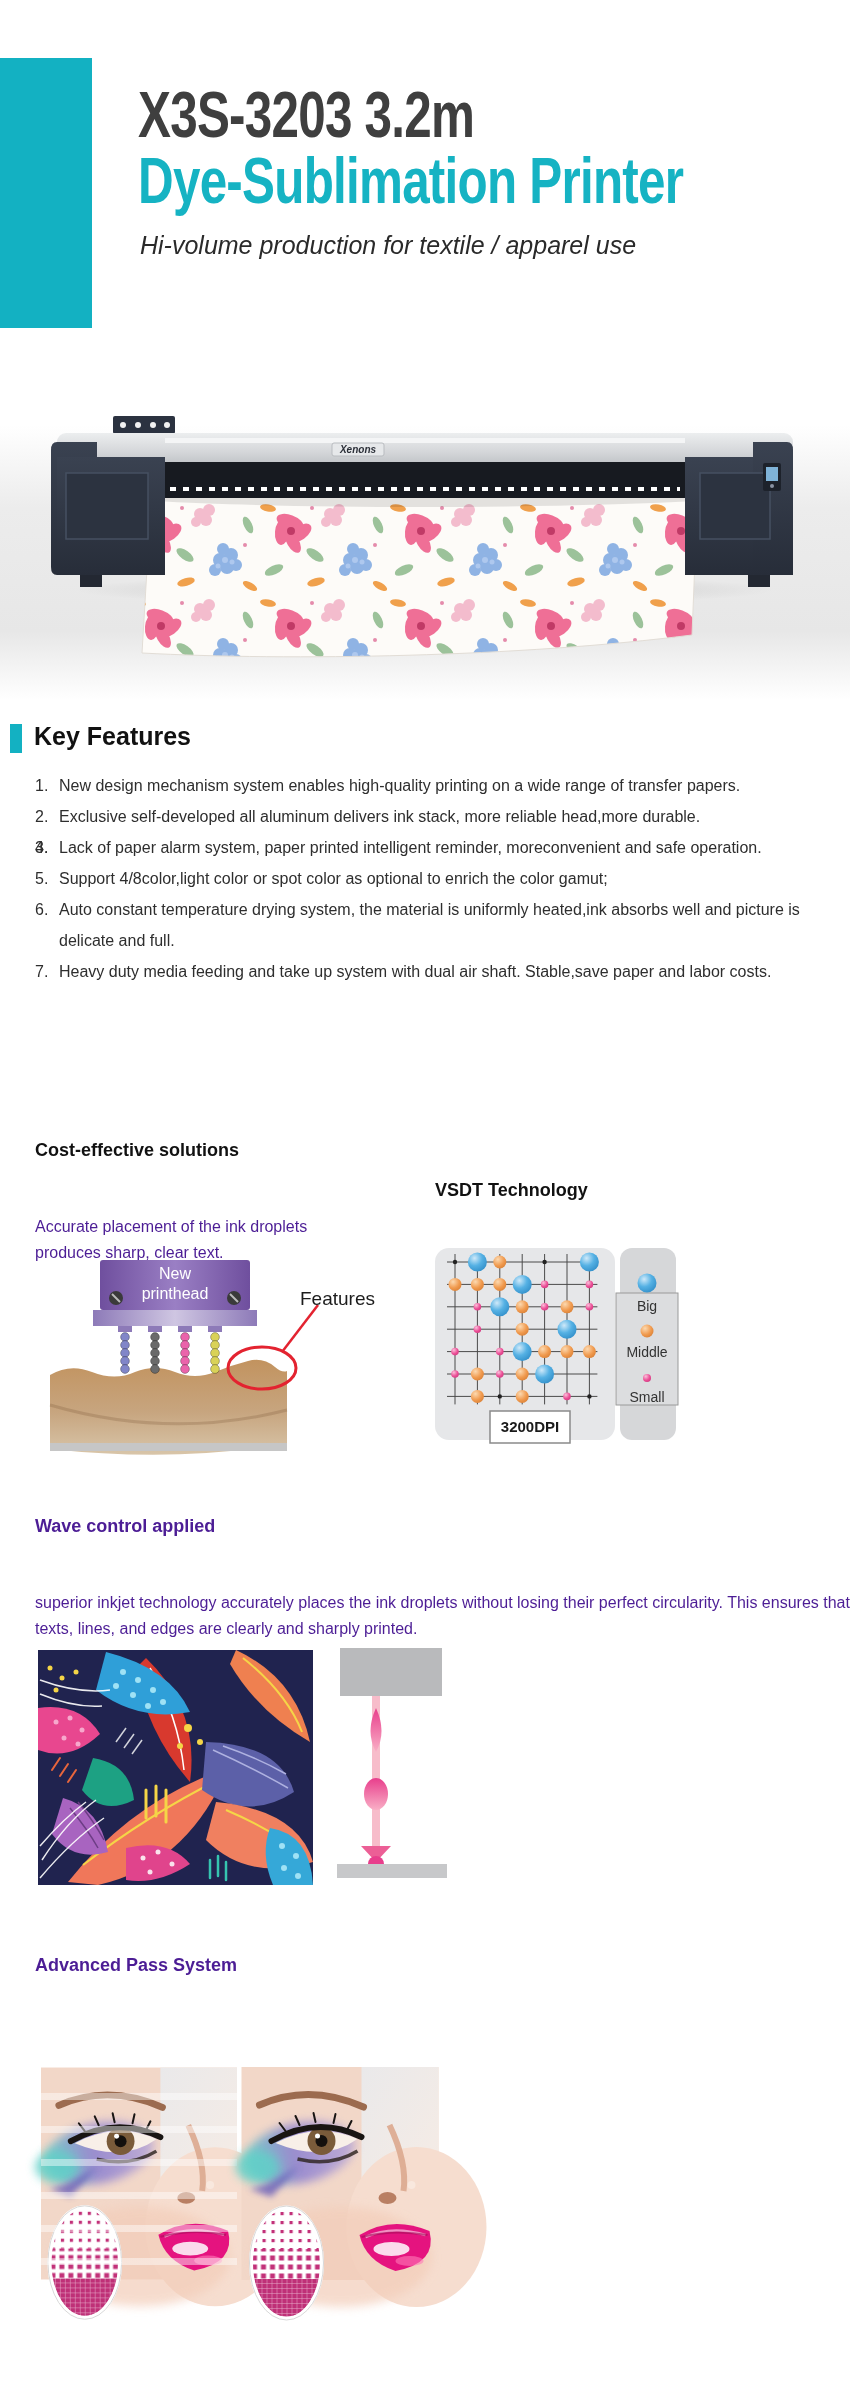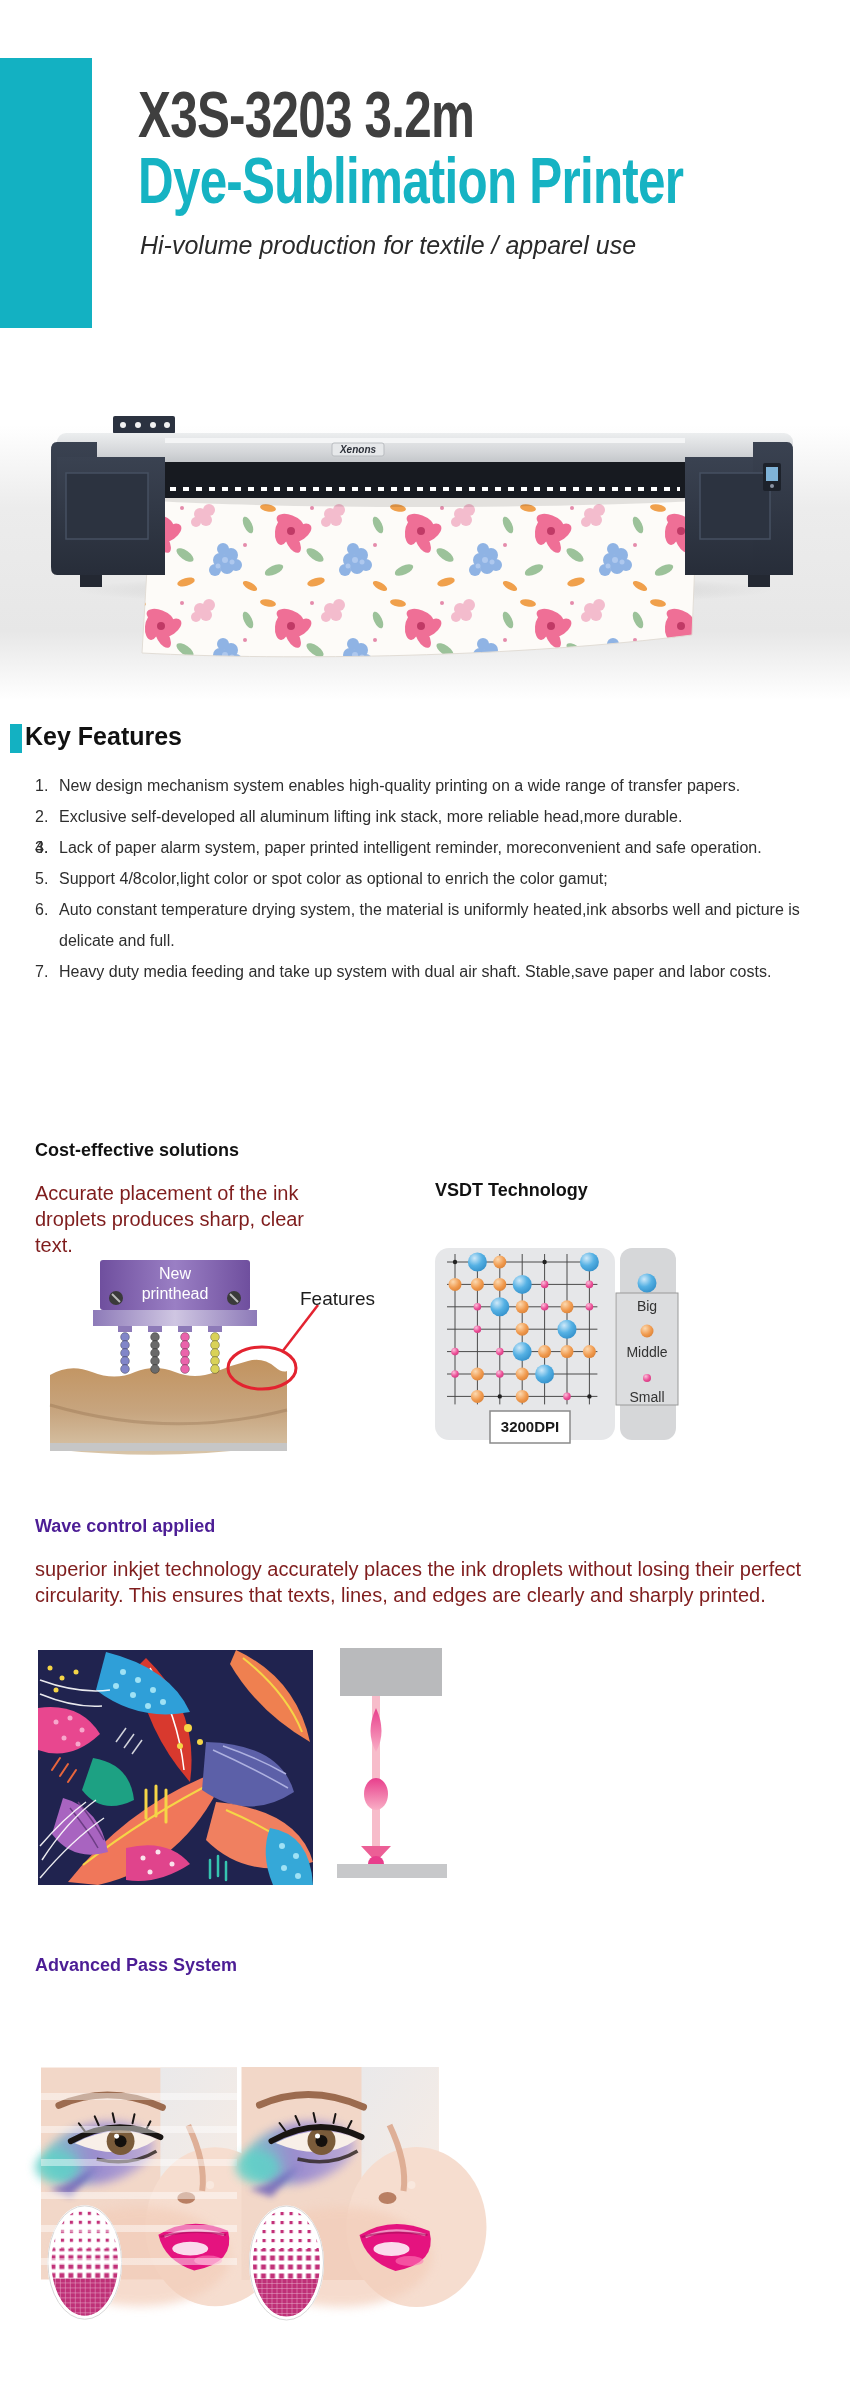--- a/index.html
+++ b/index.html
@@ -11,26 +11,26 @@
   .title{left:138px;font-weight:bold;font-size:65px;letter-spacing:-1px;line-height:1;
          transform:scaleX(.76);transform-origin:left top;white-space:nowrap;}
   .title1{top:82px;color:#3f3f3f;}
   .title2{top:148px;color:#16b3c3;}
   .subtitle{left:140px;top:231px;font-size:25px;font-style:italic;color:#2a2a2a;white-space:nowrap;}
   
   .backdrop{left:0;top:425px;width:850px;height:275px;
     background:linear-gradient(180deg,rgba(236,236,236,0) 0%,#ececec 30%,#e7e7e7 75%,rgba(236,236,236,0) 100%);}
   
   .kf-bar{left:10px;top:724px;width:12px;height:29px;background:#13b1c2;}
-  .kf-title{left:25px;top:722px;font-size:25px;font-weight:bold;color:#111;}
+  .kf-title{left:34px;top:722px;font-size:25px;font-weight:bold;color:#111;}
   .features{left:35px;top:770px;width:802px;font-size:16px;line-height:31px;color:#2e2e2e;}
   .features .item{position:relative;padding-left:24px;}
   .features .num{position:absolute;left:0;}
   .colhead{font-size:18px;font-weight:bold;color:#111;white-space:nowrap;}
-  .colbody{font-size:20px;line-height:26px;color:#7f1d1d;}
+  .colbody{font-size:16px;line-height:26px;color:#4c1d95;margin-top:34px;}
   .sechead{font-size:18px;font-weight:bold;color:#4c1d95;white-space:nowrap;}
   .cockling-label{left:300px;top:1288px;font-size:19px;color:#1c1c1c;}
   .banding{position:absolute;inset:0;
     background:repeating-linear-gradient(180deg,rgba(255,255,255,0) 0 26px,rgba(255,255,255,.45) 26px 33px);}
   .faceframe{overflow:visible;}
   svg{display:block;}
   text{font-family:"Liberation Sans",sans-serif;}
 </style>
 </head>
 <body>
@@ -150,21 +150,21 @@
       <rect x="332" y="38" width="52" height="13" rx="2" fill="#e6e8ea" stroke="#b9bcc0"></rect>
       <text x="358" y="48" font-size="10" font-weight="bold" font-style="italic" fill="#2b2f38" text-anchor="middle">Xenons</text>
     </g>
   </svg>
 
   <div class="abs kf-bar"></div>
   <div class="abs kf-title">Key Features</div>
 
   <div class="abs features">
     <div class="item"><span class="num">1.</span><span>New design mechanism system enables high-quality printing on a wide range of transfer papers.</span></div>
-    <div class="item"><span class="num">2.</span><span>Exclusive self-developed all aluminum lifting ink stack, more reliable head,more durable.</span></div>
+    <div class="item"><span class="num">2.</span><span>Exclusive self-developed all aluminum delivers ink stack, more reliable head,more durable.</span></div>
     <div class="item"><span class="num">3.</span></div>
     <div class="item"><span class="num">4.</span><span>Lack of paper alarm system, paper printed intelligent reminder, moreconvenient and safe operation.</span></div>
     <div class="item"><span class="num">5.</span><span>Support 4/8color,light color or spot color as optional to enrich the color gamut;</span></div>
     <div class="item"><span class="num">6.</span><span>Auto constant temperature drying system, the material is uniformly heated,ink absorbs well and picture is delicate and full.</span></div>
     <div class="item"><span class="num">7.</span><span>Heavy duty media feeding and take up system with dual air shaft. Stable,save paper and labor costs.</span></div>
   </div>
 
   <div class="abs colhead" style="left:35px;top:1140px">Cost-effective solutions</div>
   <div class="abs colhead" style="left:435px;top:1180px">VSDT Technology</div>
   <div class="abs colbody" style="left:35px;top:1180px;width:300px">Accurate placement of the ink droplets produces sharp, clear text.</div>

